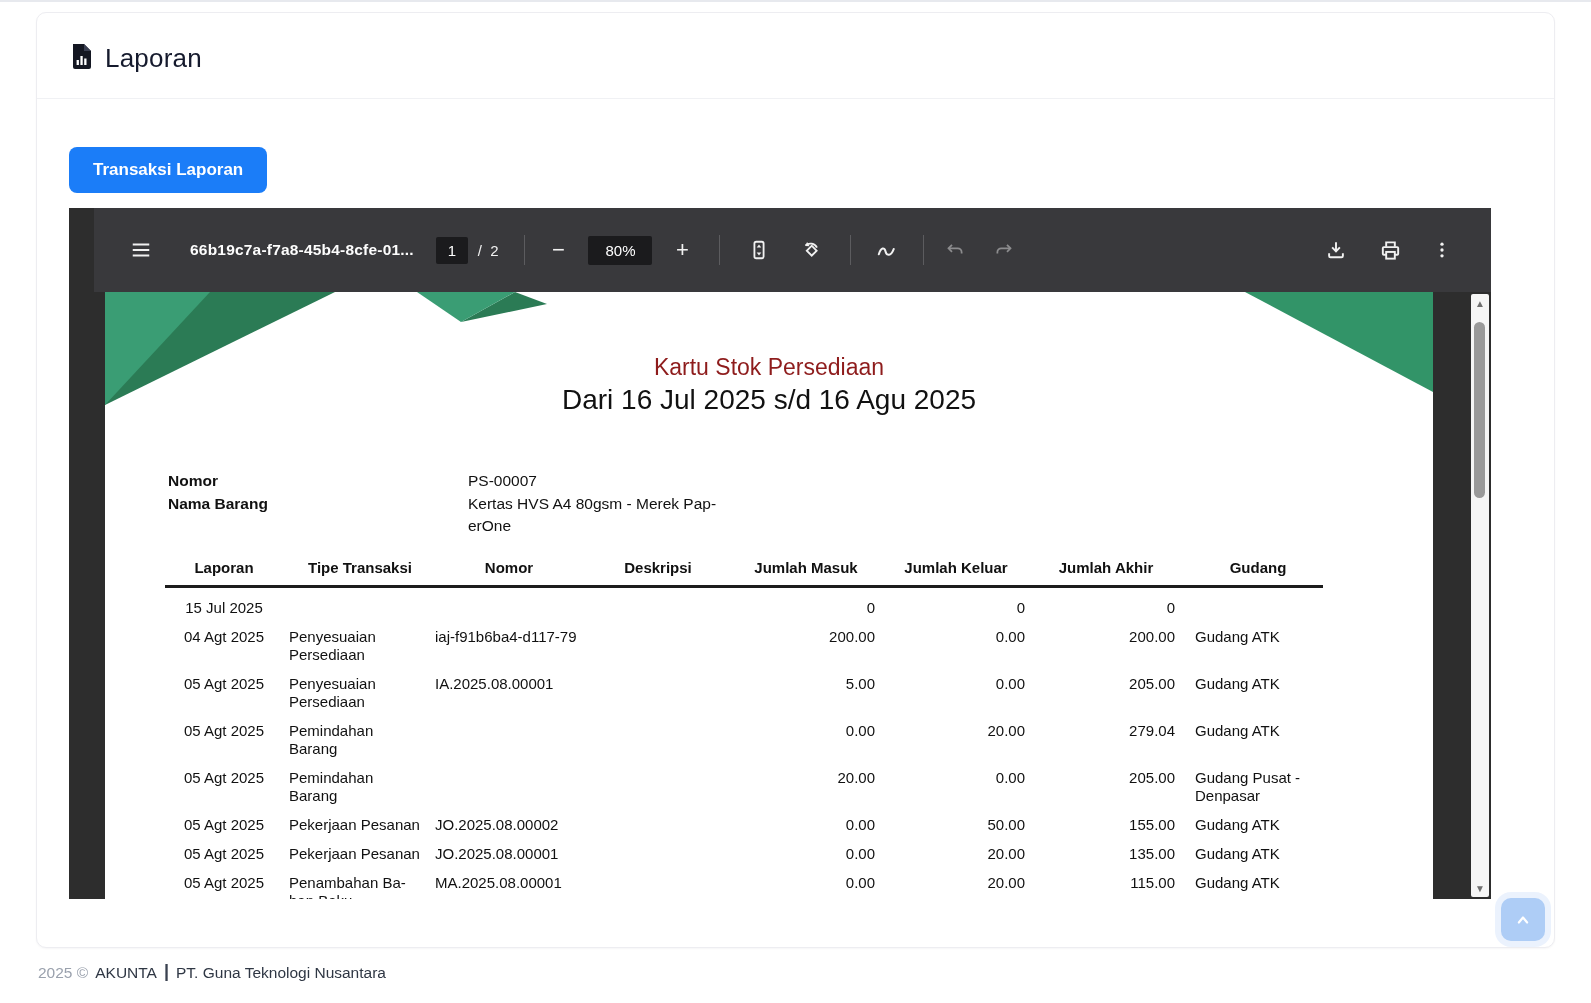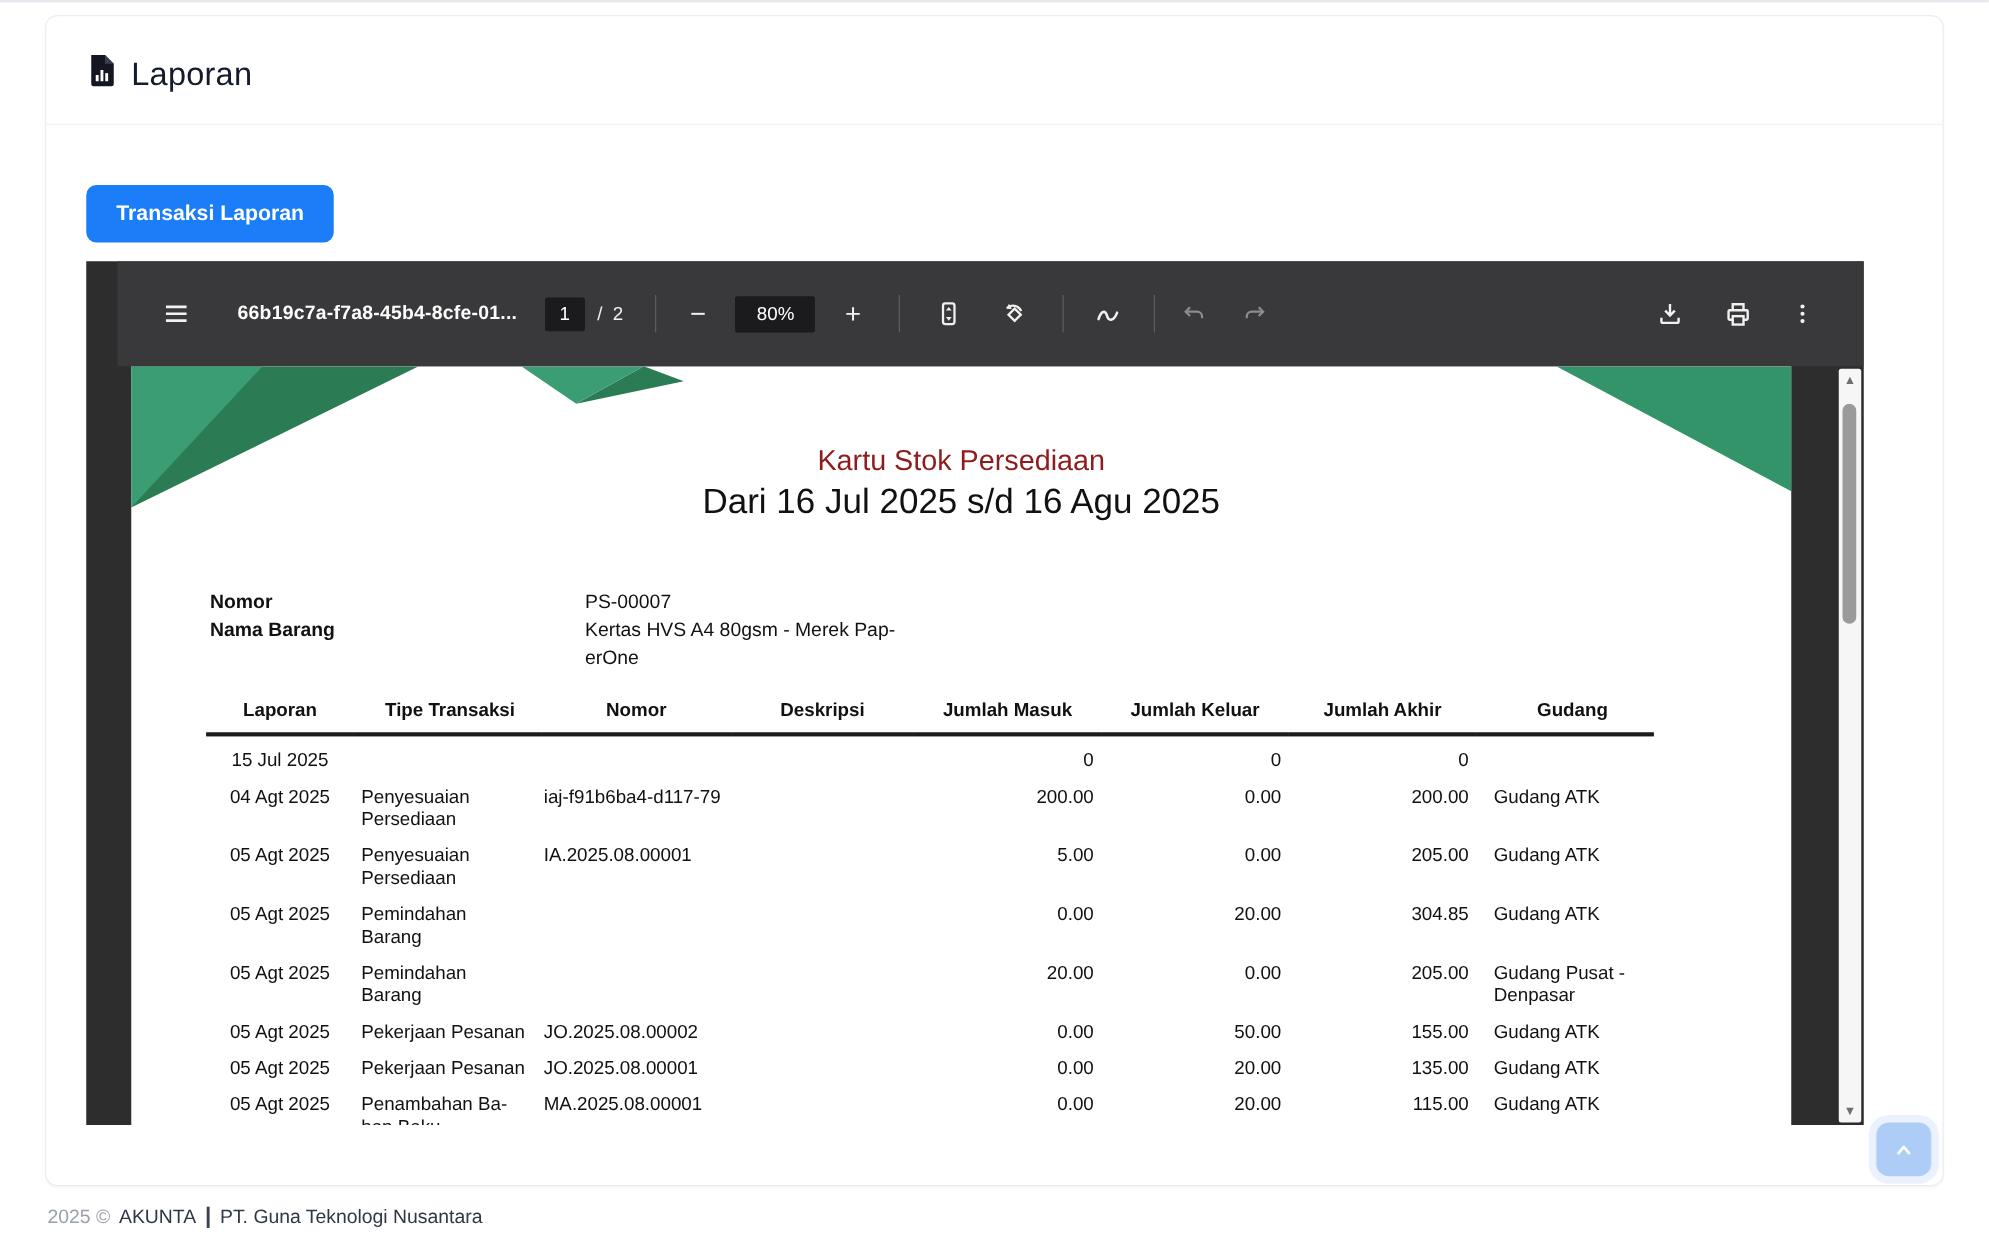--- a/index.html
+++ b/index.html
@@ -226,21 +226,21 @@
                 <td class="c7">Gudang ATK</td>
               </tr>
               <tr>
                 <td class="c0">05 Agt 2025</td>
                 <td class="c1">Pemindahan
 Barang</td>
                 <td class="c2"></td>
                 <td class="c3"></td>
                 <td class="c4">0.00</td>
                 <td class="c5">20.00</td>
-                <td class="c6">304.85</td>
+                <td class="c6">279.04</td>
                 <td class="c7">Gudang ATK</td>
               </tr>
               <tr>
                 <td class="c0">05 Agt 2025</td>
                 <td class="c1">Pemindahan
 Barang</td>
                 <td class="c2"></td>
                 <td class="c3"></td>
                 <td class="c4">20.00</td>
                 <td class="c5">0.00</td>

